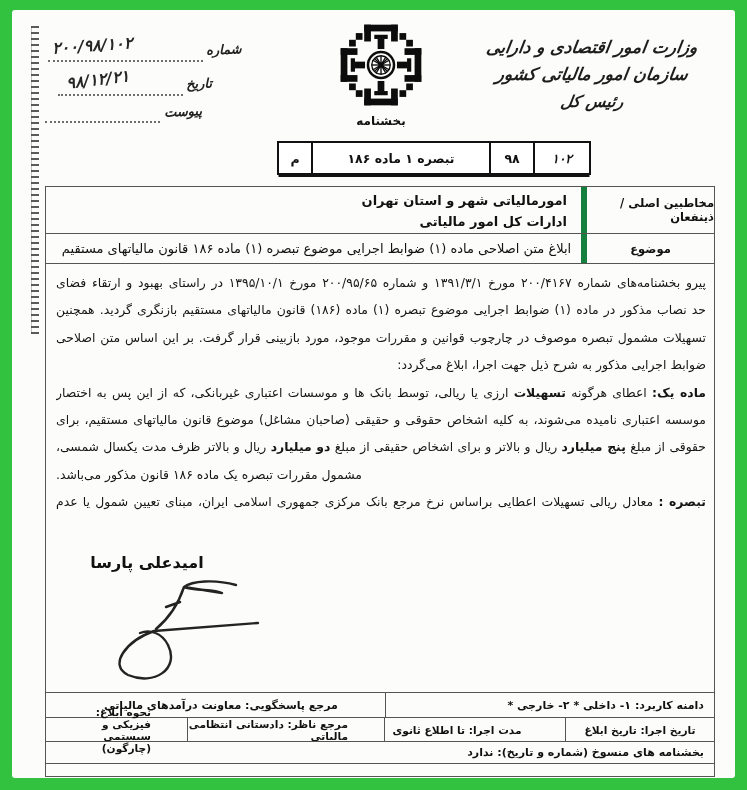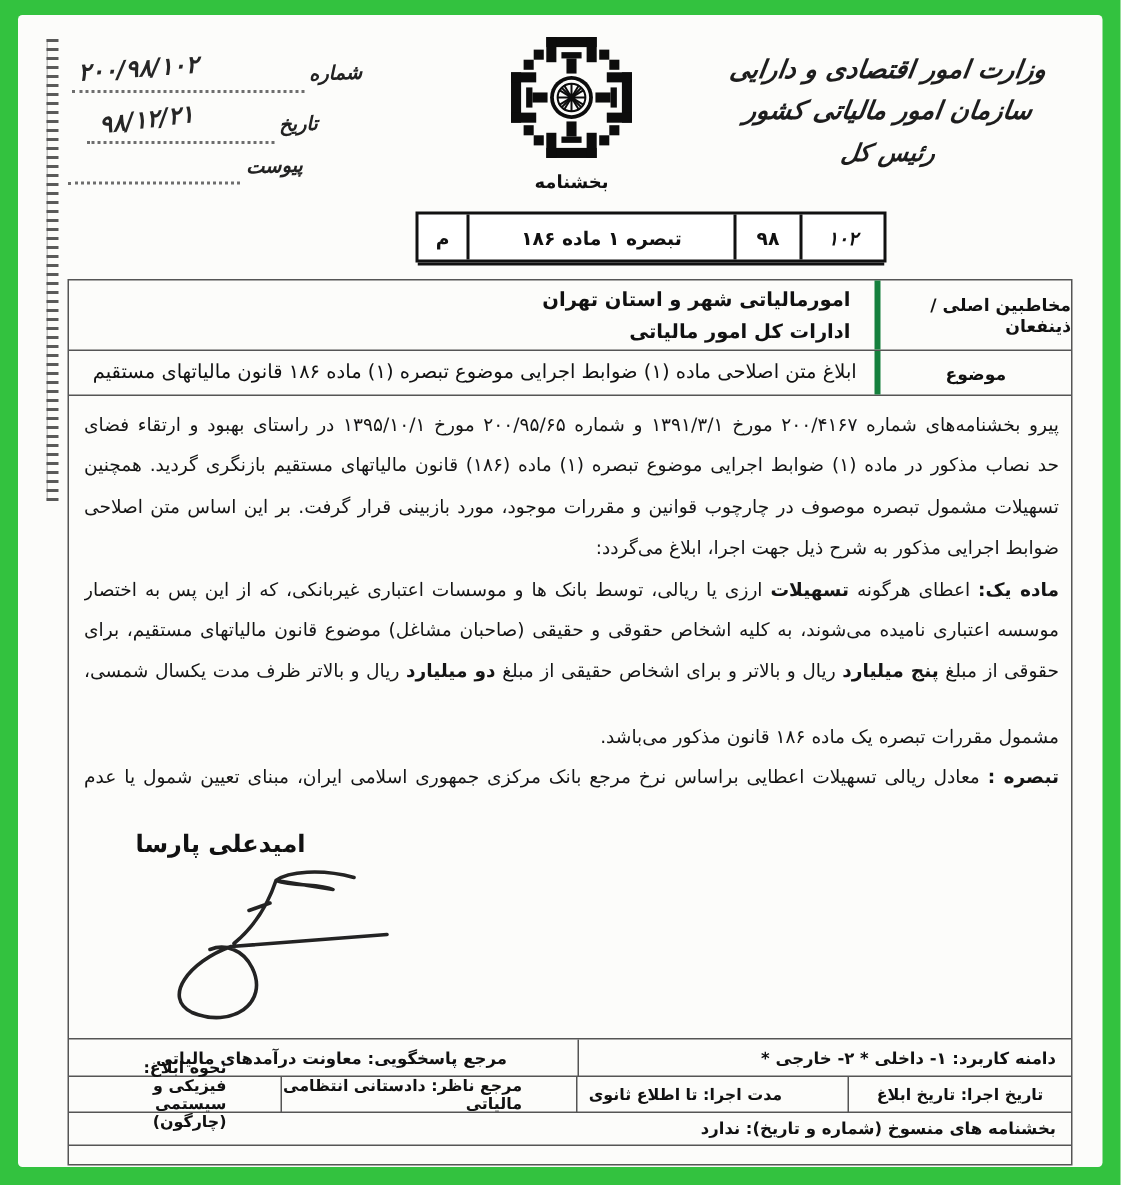--- a/index.html
+++ b/index.html
@@ -39,32 +39,32 @@
     box-shadow:0 3.5px 0 -1.5px #111;
   }
   .ref-cell{display:flex;align-items:center;justify-content:center;
     font-size:12.5px;font-weight:bold;color:#111;border-left:2px solid #111;}
   .ref-cell:last-child{border-left:none;}
   
   .main-box{position:absolute;left:45px;top:186px;width:668px;height:589px;
     border:1.5px solid #555;background:transparent;}
   .row-addr{position:absolute;top:0;left:0;right:0;height:46px;border-bottom:1px solid #555;}
   .row-subj{position:absolute;top:47px;left:0;right:0;height:29px;border-bottom:1px solid #555;}
-  .label-cell{position:absolute;right:0;top:0;bottom:0;width:127px;border-left:4px solid #15803d;
+  .label-cell{position:absolute;right:0;top:0;bottom:0;width:127px;border-left:6px solid #15803d;
     display:flex;align-items:center;justify-content:center;font-size:11.5px;font-weight:bold;color:#111;}
   .addr-content{position:absolute;right:127px;left:0;top:3px;bottom:0;padding-right:20px;direction:rtl;}
   .addr-content div{font-size:13px;font-weight:bold;color:#111;line-height:21px;}
   .subj-content{position:absolute;right:127px;left:0;top:0;bottom:0;display:flex;align-items:center;justify-content:center;
     font-size:13px;font-weight:normal;color:#111;direction:rtl;}
   
   .body-text{position:absolute;top:82px;right:8px;left:10px;direction:rtl;}
   .bline{height:27.4px;line-height:27.4px;font-size:12.4px;color:#151515;overflow:hidden;}
   .bline .b{font-weight:bold;}
   .bline.justify{text-align:justify;text-align-last:justify;}
-  .bline.center{text-align:right;margin-top:16px;}
+  .bline.center{text-align:left;}
   .bline.right{text-align:right;}
   
   .sig-name{position:absolute;left:26px;top:366px;width:150px;text-align:center;
     font-size:16px;font-weight:bold;color:#111;}
   .sig-svg{position:absolute;left:42px;top:384px;}
   
   .f-rowA{position:absolute;left:0;right:0;top:505px;height:25px;border-top:1px solid #555;direction:rtl;}
   .f-rowA .scope{position:absolute;right:0;top:0;bottom:0;width:318px;border-left:1px solid #555;
     display:flex;align-items:center;padding-right:10px;font-size:11px;font-weight:bold;color:#111;}
   .f-rowA .resp{position:absolute;right:318px;left:0;top:0;bottom:0;

